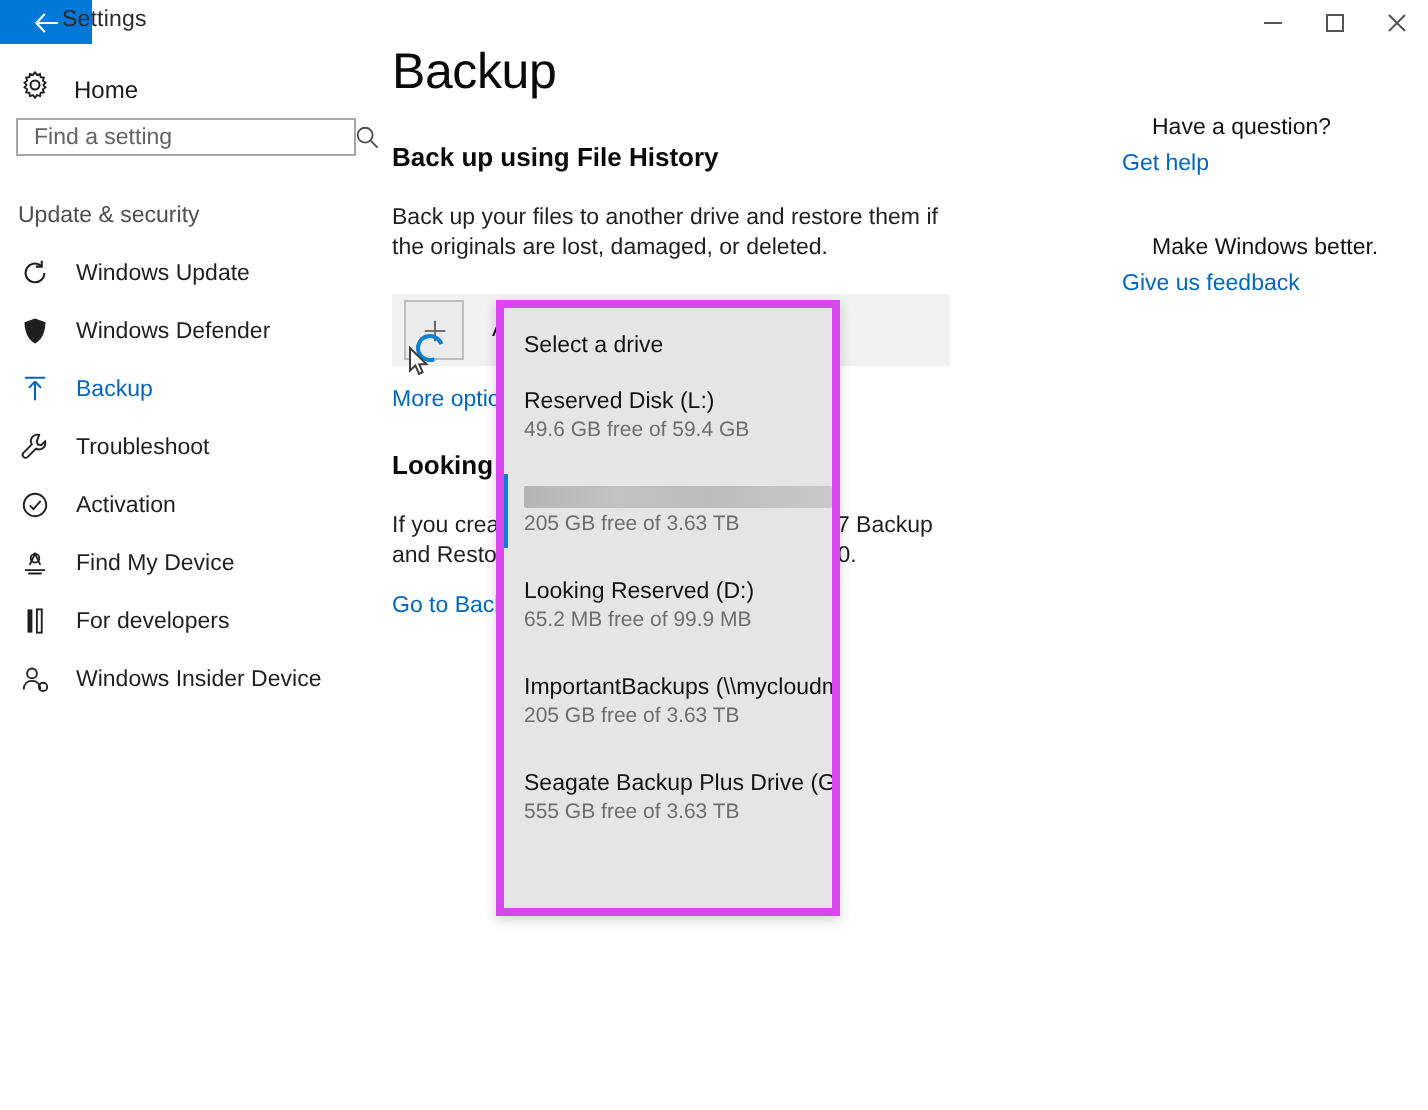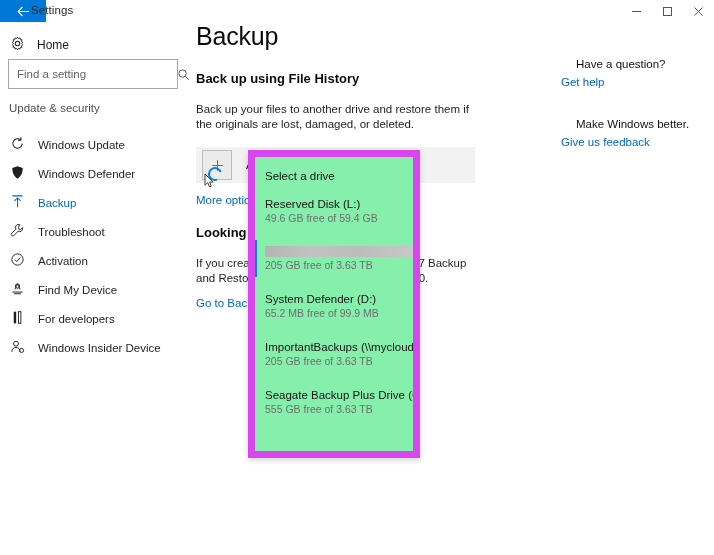--- a/index.html
+++ b/index.html
@@ -35,38 +35,38 @@
   .tb-btn svg { display: block; }
 
   
   .nav { position: absolute; left: 0; top: 22px; width: 196px; height: 533px; background: #fff; }
   .nav-home {
     position: absolute; left: 10px; top: 11px; width: 160px; height: 24px;
     display: flex; align-items: center; gap: 12px; cursor: pointer;
   }
   .nav-home .lbl { font-size: 12px; color: #1a1a1a; }
   .search-wrap {
-    position: absolute; left: 8px; top: 37px; width: 170px; height: 30px;
+    position: absolute; left: 8px; top: 37px; width: 170px; height: 19px;
     border: 1px solid #a6a6a6; background: #fff; display: flex; align-items: center;
   }
   .search-wrap input {
     flex: 1; border: 0; outline: 0; background: transparent;
     font-family: "Liberation Sans", sans-serif; font-size: 11.5px; color: #4a4a4a;
     padding: 0 6px 0 8px;
   }
   .search-wrap input::placeholder { color: #636363; }
   .search-ico { width: 22px; display: flex; align-items: center; justify-content: center; cursor: pointer; }
 
   .nav-group {
     position: absolute; left: 9px; top: 80px;
     font-size: 11.5px; color: #4e4e4e;
   }
   .nav-list { position: absolute; left: 0; top: 100px; width: 196px; }
   .nav-item {
-    position: relative; height: 29px; display: flex; align-items: flex-end;
+    position: relative; height: 29px; display: flex; align-items: center;
     padding-left: 9px; gap: 13px; cursor: pointer;
   }
   .nav-item .ico { width: 16px; height: 16px; display: flex; align-items: center; justify-content: center; flex: 0 0 16px; }
   .nav-item .lbl { font-size: 11.5px; color: #1f1f1f; white-space: nowrap; }
   .nav-item.sel .lbl { color: #0067c0; }
   .nav-item.sel .ico svg { stroke: #0067c0; fill: none; }
 
   
   .main { position: absolute; left: 196px; top: 22px; width: 360px; }
   .page-title { font-size: 25px; font-weight: 400; color: #0a0a0a; letter-spacing: -.2px; }
@@ -100,21 +100,21 @@
 
   
   .rail { position: absolute; left: 561px; top: 58px; width: 150px; }
   .rail h4 { font-size: 11.5px; font-weight: normal; color: #131313; padding-left: 15px; }
   .rail .link { margin-top: 6px; }
   .rail .blk2 { margin-top: 28px; }
 
   
   .flyout {
     position: absolute; left: 248px; top: 150px; width: 172px; height: 308px;
-    background: #86efac; border: 7px solid #d946ef;
+    background: #e5e5e5; border: 4px solid #d946ef;
     box-shadow: 0 2px 6px rgba(0,0,0,.18);
     padding: 13px 0 0 0; overflow: hidden;
   }
   .fly-title { font-size: 11.5px; color: #131313; padding: 0 0 0 10px; }
   .drive {
     position: relative; padding: 6px 8px 6px 10px; margin-top: 10px; cursor: pointer;
   }
   .drive .dname { font-size: 11.5px; color: #131313; white-space: nowrap; }
   .drive .dsub  { font-size: 10.5px; color: #6e6e6e; margin-top: 2px; }
   .drive.hl::before {
@@ -324,21 +324,21 @@
       <div class="dname">Reserved Disk (L:)</div>
       <div class="dsub">49.6 GB free of 59.4 GB</div>
     </div>
 
     <div class="drive hl">
       <div class="redact"></div>
       <div class="dsub">205 GB free of 3.63 TB</div>
     </div>
 
     <div class="drive">
-      <div class="dname">System Defender (D:)</div>
+      <div class="dname">Looking Reserved (D:)</div>
       <div class="dsub">65.2 MB free of 99.9 MB</div>
     </div>
 
     <div class="drive">
       <div class="dname">ImportantBackups (\\mycloudmirror8.</div>
       <div class="dsub">205 GB free of 3.63 TB</div>
     </div>
 
     <div class="drive">
       <div class="dname">Seagate Backup Plus Drive (G:)</div>

